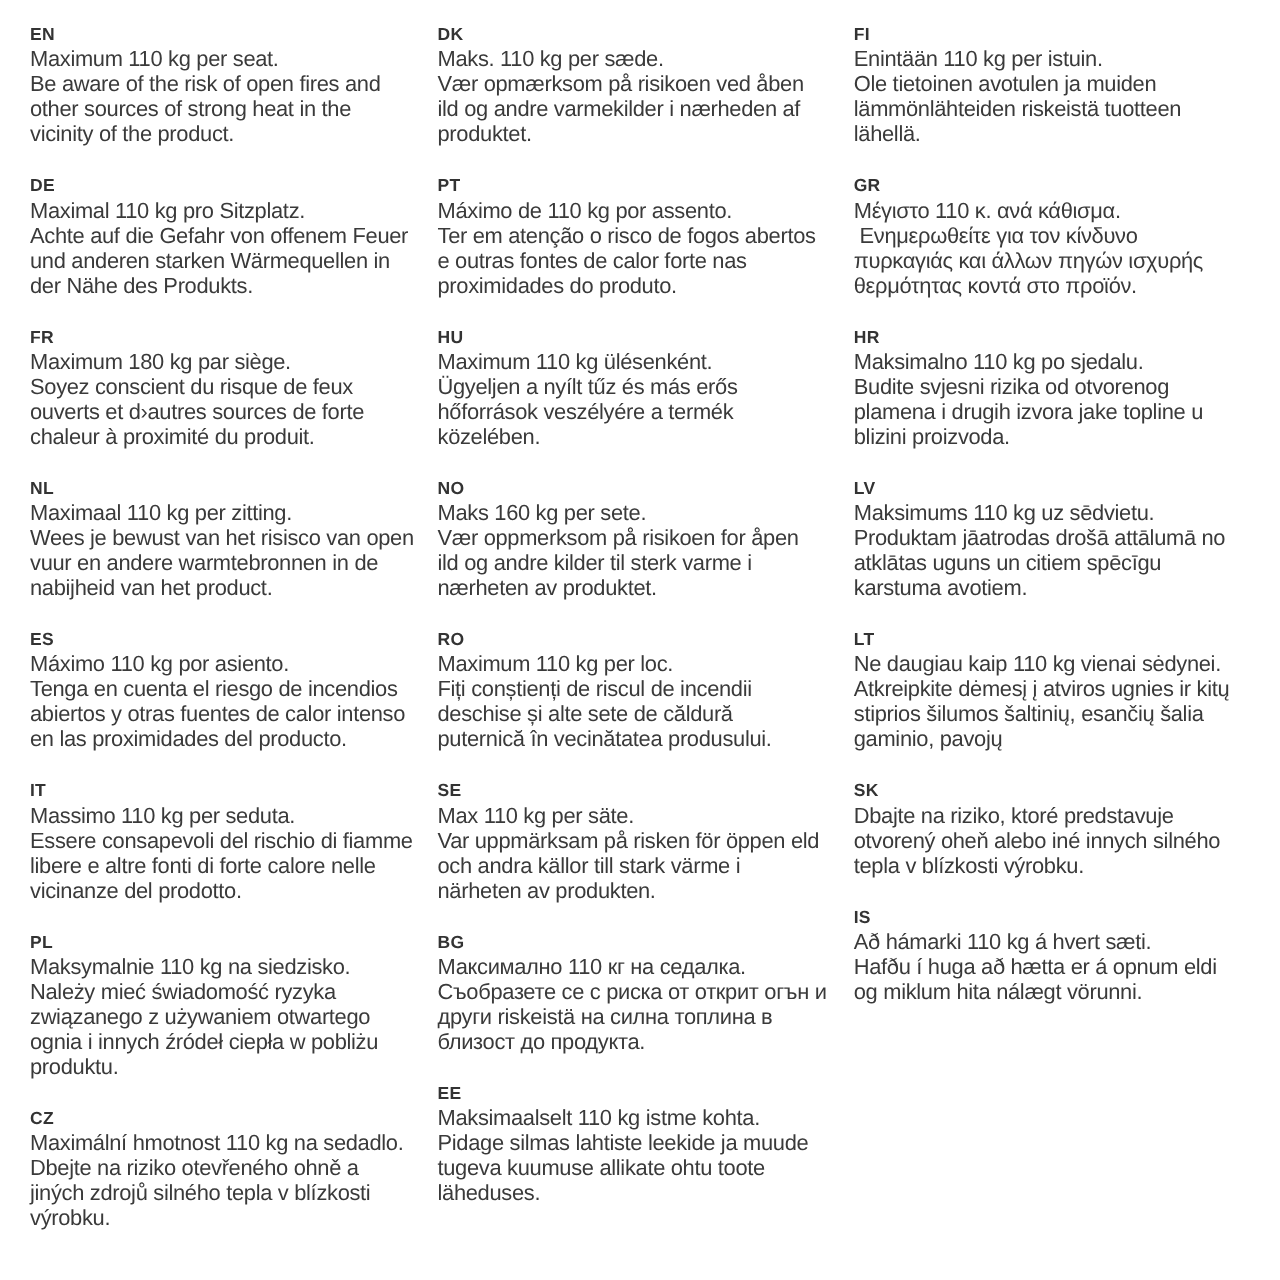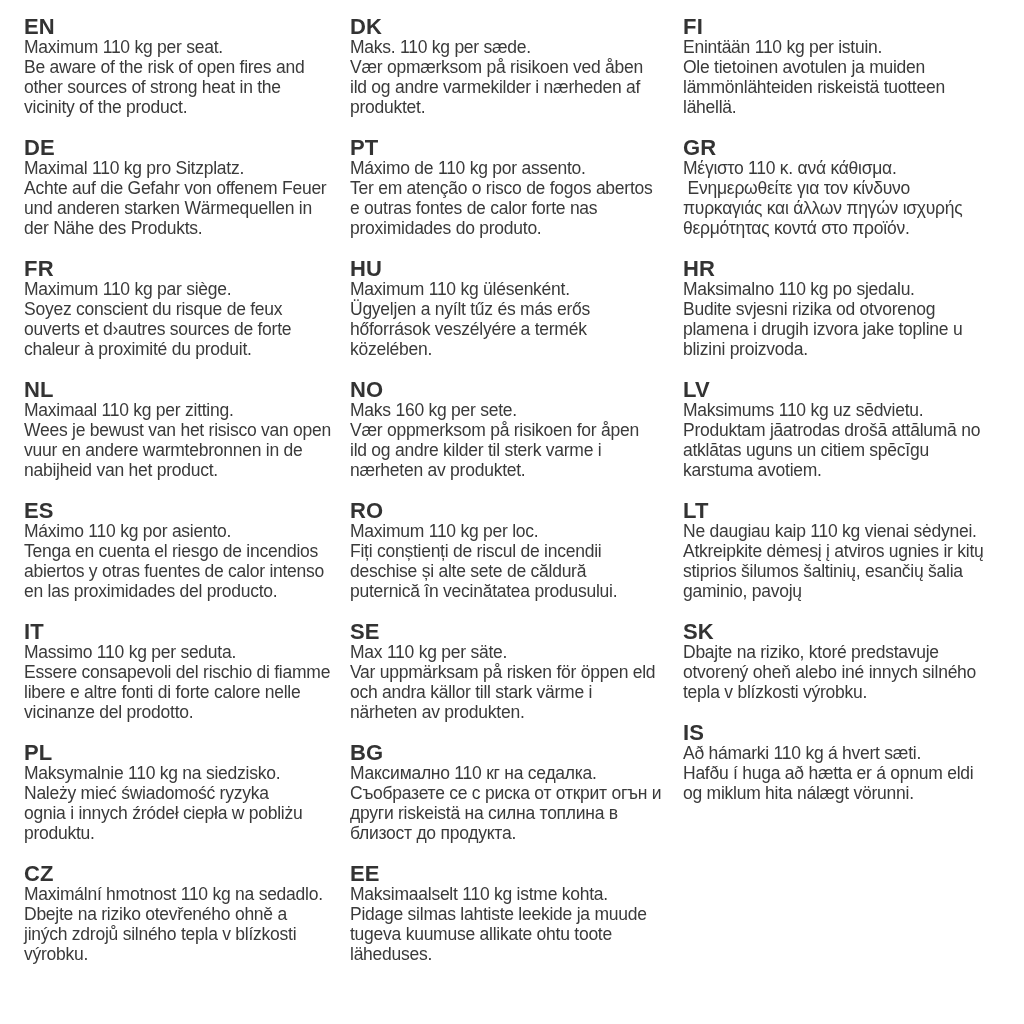--- a/index.html
+++ b/index.html
@@ -28,21 +28,21 @@
     flex: 0 0 auto;
   }
   .col-0 { width: 326px; }
   .col-1 { width: 333px; }
   .col-2 { width: 331px; }
   .lang-block {
     margin: 0 0 21px 0;
   }
   .lang-code {
     margin: 0;
-    font-size: 22px;
+    font-size: 14px;
     line-height: 20px;
     font-weight: 700;
     color: #333333;
     letter-spacing: 0.2px;
   }
   .line {
     font-size: 17.5px;
     line-height: 20px;
     white-space: pre;
     letter-spacing: -0.25px;
@@ -64,21 +64,21 @@
         </section>
         <section class="lang-block">
           <h2 class="lang-code">DE</h2>
           <div class="line">Maximal 110 kg pro Sitzplatz.</div>
           <div class="line">Achte auf die Gefahr von offenem Feuer</div>
           <div class="line">und anderen starken Wärmequellen in</div>
           <div class="line">der Nähe des Produkts.</div>
         </section>
         <section class="lang-block">
           <h2 class="lang-code">FR</h2>
-          <div class="line">Maximum 110 kg par siège.</div>
+          <div class="line">Maximum 180 kg par siège.</div>
           <div class="line">Soyez conscient du risque de feux</div>
           <div class="line">ouverts et d›autres sources de forte</div>
           <div class="line">chaleur à proximité du produit.</div>
         </section>
         <section class="lang-block">
           <h2 class="lang-code">NL</h2>
           <div class="line">Maximaal 110 kg per zitting.</div>
           <div class="line">Wees je bewust van het risisco van open</div>
           <div class="line">vuur en andere warmtebronnen in de</div>
           <div class="line">nabijheid van het product.</div>
@@ -94,20 +94,21 @@
           <h2 class="lang-code">IT</h2>
           <div class="line">Massimo 110 kg per seduta.</div>
           <div class="line">Essere consapevoli del rischio di fiamme</div>
           <div class="line">libere e altre fonti di forte calore nelle</div>
           <div class="line">vicinanze del prodotto.</div>
         </section>
         <section class="lang-block">
           <h2 class="lang-code">PL</h2>
           <div class="line">Maksymalnie 110 kg na siedzisko.</div>
           <div class="line">Należy mieć świadomość ryzyka</div>
+          <div class="line">związanego z używaniem otwartego</div>
           <div class="line">ognia i innych źródeł ciepła w pobliżu</div>
           <div class="line">produktu.</div>
         </section>
         <section class="lang-block">
           <h2 class="lang-code">CZ</h2>
           <div class="line">Maximální hmotnost 110 kg na sedadlo.</div>
           <div class="line">Dbejte na riziko otevřeného ohně a</div>
           <div class="line">jiných zdrojů silného tepla v blízkosti</div>
           <div class="line">výrobku.</div>
         </section>

